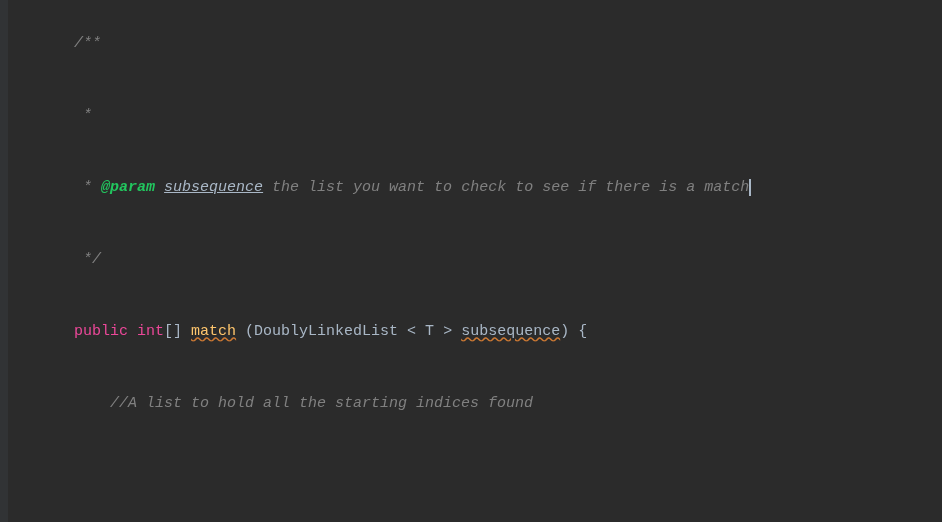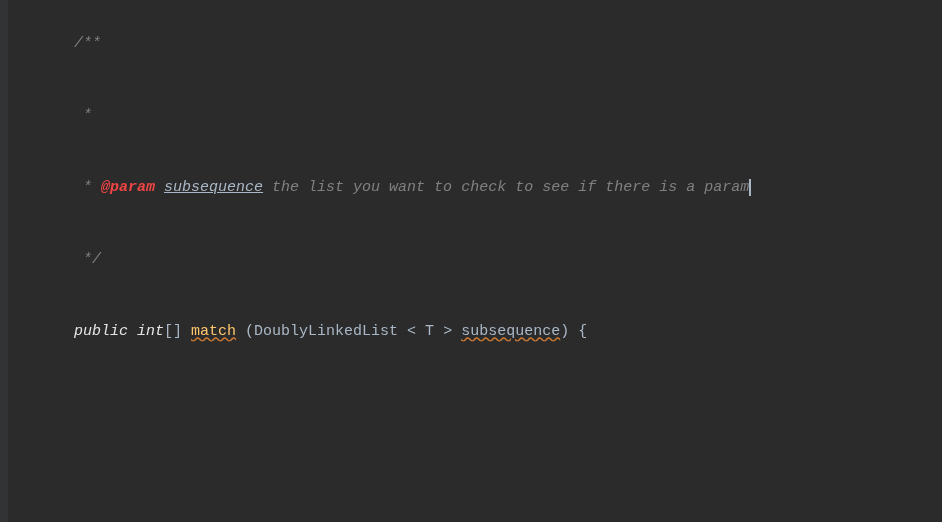--- a/index.html
+++ b/index.html
@@ -29,23 +29,23 @@
       padding: 8px 0 8px 12px;
       position: relative;
     }
     .line {
       white-space: pre;
       display: block;
       min-height: 25px;
     }
     
     .c-comment { color: #808080; font-style: italic; }
-    .c-comment-tag { color: #ef4444; font-weight: bold; font-style: italic; }
+    .c-comment-tag { color: #22c55e; font-weight: bold; font-style: italic; }
     .c-comment-underline { color: #a9b7c6; font-style: italic; text-decoration: underline; }
-    .c-keyword { color: #e5e5e5; font-style: italic; }
+    .c-keyword { color: #ec4899; }
     .c-type { color: #a9b7c6; }
     .c-cursor {
       border-right: 2px solid #a9b7c6;
       margin-right: -2px;
     }
     .c-underline { text-decoration: underline wavy #cc7832; }
   </style>
 </head>
 <body>
 
@@ -56,30 +56,33 @@
     <span class="line">
       <span class="c-comment">/**</span>
     </span>
 
 
     <span class="line">
       <span class="c-comment"> *</span>
     </span>
 
     <span class="line">
-      <span class="c-comment"> * </span><span class="c-comment-tag">@param</span><span class="c-comment"> </span><span class="c-comment-underline">subsequence</span><span class="c-comment"> the list you want to check to see if there is a param</span><span class="c-cursor"></span>
+      <span class="c-comment"> * </span><span class="c-comment-tag">@param</span><span class="c-comment"> </span><span class="c-comment-underline">subsequence</span><span class="c-comment"> the list you want to check to see if there is a match</span><span class="c-cursor"></span>
     </span>
 
     <span class="line">
       <span class="c-comment"> */</span>
     </span>
 
     <span class="line">
       <span class="c-keyword">public</span><span class="c-type"> </span><span class="c-keyword">int</span><span class="c-type">[] </span><span class="c-underline" style="text-decoration:underline wavy #cc7832; color:#ffc66d;">match</span><span class="c-type"> (DoublyLinkedList &lt; T &gt; </span><span class="c-underline" style="text-decoration:underline wavy #cc7832; color:#a9b7c6;">subsequence</span><span class="c-type">) {</span>
     </span>
 
+    <span class="line">
+      <span class="c-comment">    //A list to hold all the starting indices found</span>
+    </span>
 
     <span class="line">
       
     </span>
 
   </div>
 </div>
 
 </body></html>

